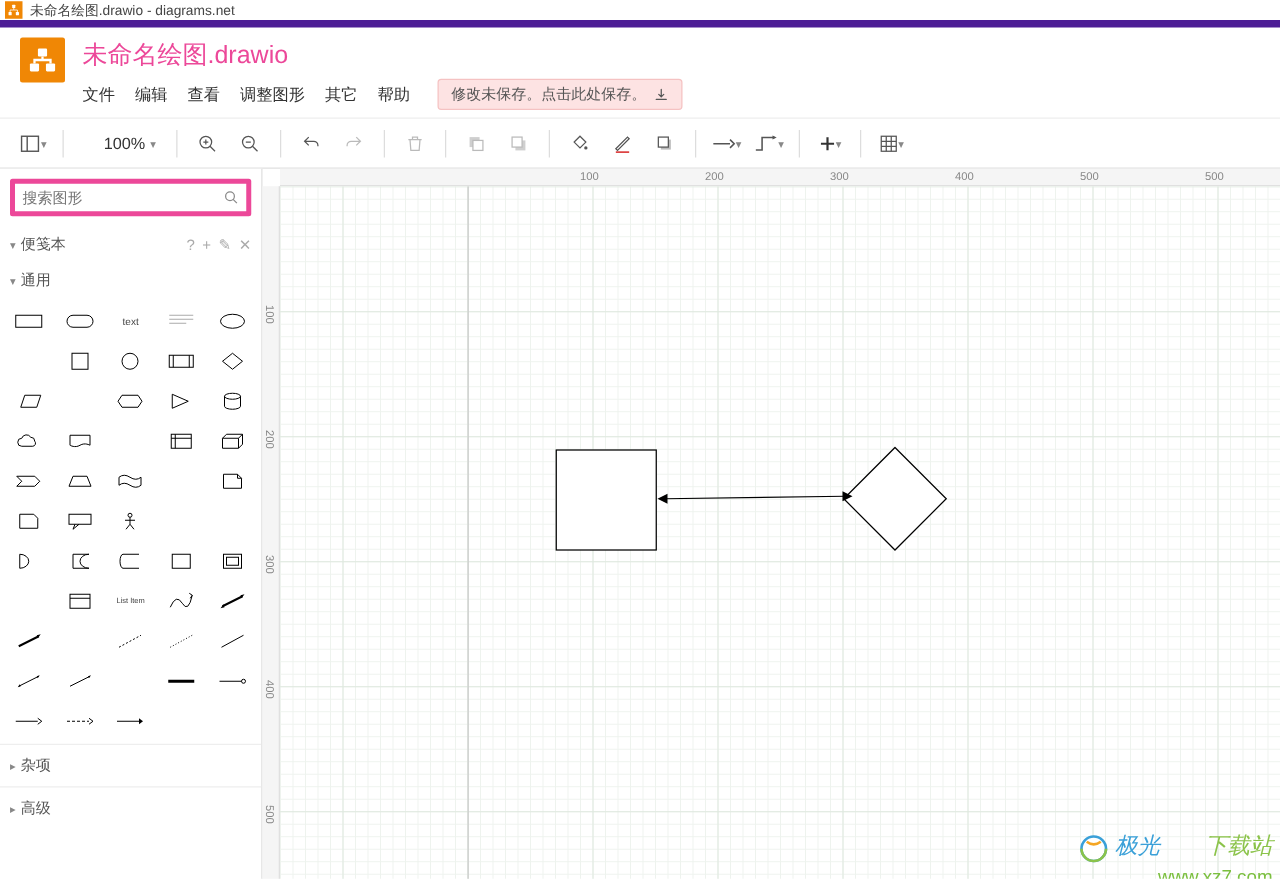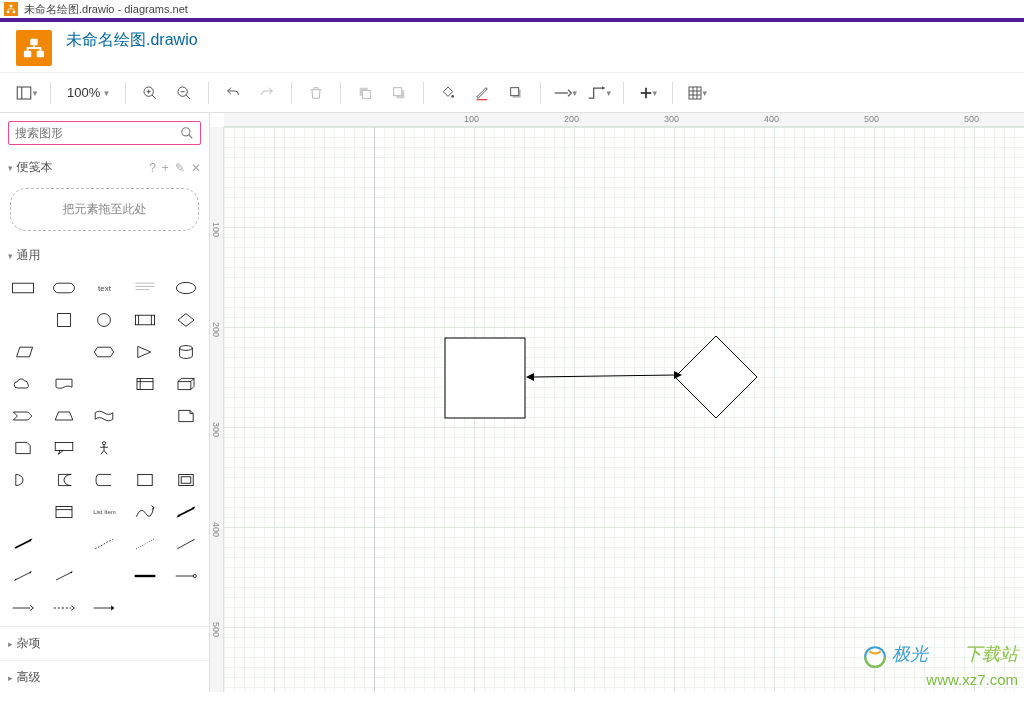--- a/index.html
+++ b/index.html
@@ -1,42 +1,42 @@
 <!DOCTYPE html>
 <html><head>
 <meta charset="utf-8">
 <style>
 * { box-sizing: border-box; margin: 0; padding: 0; }
 body { font-family: Arial, "Microsoft YaHei", sans-serif; font-size: 12px; color: #333; background: #fff; overflow: hidden; width: 1024px; height: 703px; }
 
-.titlebar { height: 22px; background: #fff; border-bottom: 4px solid #4c1d95; display: flex; align-items: center; padding: 0 4px; gap: 6px; }
+.titlebar { height: 22px; background: #fff; border-bottom: 6px solid #4c1d95; display: flex; align-items: center; padding: 0 4px; gap: 6px; }
 .titlebar-icon { width: 14px; height: 14px; background: #f08705; display: flex; align-items: center; justify-content: center; }
 .titlebar-icon svg { width: 10px; height: 10px; }
 .titlebar-text { font-size: 11px; color: #444; }
 
 .header { padding: 8px 16px 6px; display: flex; align-items: flex-start; gap: 14px; border-bottom: 1px solid #eee; }
 .logo { width: 36px; height: 36px; background: #f08705; border-radius: 2px; display: flex; align-items: center; justify-content: center; }
 .logo svg { width: 22px; height: 22px; }
 .header-main { display: flex; flex-direction: column; gap: 2px; }
-.doc-title { font-size: 16px; color: #0369a1; }
+.doc-title { font-size: 20px; color: #ec4899; }
 .menubar { display: flex; gap: 16px; align-items: center; margin-top: 4px; }
 .menu-item { font-size: 13px; color: #333; cursor: pointer; }
 .save-pill { margin-left: 6px; background: #fde3e3; border: 1px solid #f5c2c2; border-radius: 3px; padding: 3px 10px; display: flex; align-items: center; gap: 6px; color: #555; font-size: 12px; }
 
 .toolbar { height: 40px; border-bottom: 1px solid #e0e0e0; display: flex; align-items: center; padding: 0 12px; gap: 6px; }
 .tool-btn { width: 28px; height: 28px; display: flex; align-items: center; justify-content: center; cursor: pointer; color: #555; border-radius: 2px; }
 .tool-sep { width: 1px; height: 22px; background: #ddd; margin: 0 4px; }
-.zoom { font-size: 13px; color: #333; padding: 0 6px; display: flex; align-items: center; gap: 4px; cursor: pointer; }
+.zoom { font-size: 13px; color: #333; padding: 0 6px; display: flex; align-items: center; gap: 4px; cursor: pointer; margin-left: 16px; }
 .dd { font-size: 9px; color: #888; }
 
 .workspace { display: flex; height: calc(703px - 22px - 62px - 40px); }
 
 .sidebar { width: 210px; border-right: 1px solid #e0e0e0; display: flex; flex-direction: column; background: #fff; overflow: hidden; }
 .search-row { padding: 8px; }
-.search-box { display: flex; align-items: center; border: 1px solid #ec4899; border-radius: 2px; padding: 4px 6px; gap: 6px; }
+.search-box { display: flex; align-items: center; border: 4px solid #ec4899; border-radius: 2px; padding: 4px 6px; gap: 6px; }
 .search-box input { flex: 1; border: none; outline: none; font-size: 12px; }
 .section-header { display: flex; align-items: center; padding: 6px 8px; font-size: 12px; color: #555; cursor: pointer; gap: 4px; }
 .section-actions { margin-left: auto; display: flex; gap: 6px; color: #aaa; font-size: 12px; }
 .drop-zone { margin: 6px 10px 10px; border: 1px dashed #bbb; border-radius: 16px; padding: 12px; text-align: center; color: #888; font-size: 12px; }
 .shapes-grid { padding: 4px 4px; display: grid; grid-template-columns: repeat(5, 1fr); gap: 4px 2px; }
 .shape-cell { height: 28px; display: flex; align-items: center; justify-content: center; cursor: pointer; }
 .shape-cell svg { max-width: 24px; max-height: 22px; }
 .section-simple { padding: 8px 8px; border-top: 1px solid #eee; font-size: 12px; color: #555; display: flex; align-items: center; gap: 4px; cursor: pointer;}
 
 .canvas-wrap { flex: 1; display: flex; flex-direction: column; position: relative; }
@@ -88,20 +88,34 @@
         <g fill="#fff">
           <rect x="8" y="2" width="8" height="7" rx="1"></rect>
           <rect x="1" y="15" width="8" height="7" rx="1"></rect>
           <rect x="15" y="15" width="8" height="7" rx="1"></rect>
           <path d="M12 9v3M12 12H5v3M12 12h7v3" stroke="#fff" stroke-width="2" fill="none"></path>
         </g>
       </svg>
   </a>
   <div class="header-main">
     <div class="doc-title">未命名绘图.drawio</div>
+    <div class="menubar">
+      <span class="menu-item">文件</span>
+      <span class="menu-item">编辑</span>
+      <span class="menu-item">查看</span>
+      <span class="menu-item">调整图形</span>
+      <span class="menu-item">其它</span>
+      <span class="menu-item">帮助</span>
+      <span class="save-pill">
+        <span>修改未保存。点击此处保存。</span>
+        <svg width="12" height="12" viewBox="0 0 24 24">
+            <path d="M12 3v12m0 0l-4-4m4 4l4-4M4 19h16" stroke="#555" stroke-width="2" fill="none" stroke-linecap="round"></path>
+          </svg>
+      </span>
+    </div>
   </div>
 </div>
 
 <div class="toolbar">
   <div class="tool-btn">
       <svg width="18" height="18" viewBox="0 0 24 24">
         <rect x="3" y="4" width="18" height="16" stroke="#555" fill="none" stroke-width="1.5"></rect>
         <line x1="9" y1="4" x2="9" y2="20" stroke="#555" stroke-width="1.5"></line>
       </svg>
       <span class="dd">▾</span>
@@ -228,21 +242,20 @@
     <div class="section-header">
       <span class="dd">▾</span>
       <span>便笺本</span>
       <span class="section-actions">
         <span>?</span>
         <span>+</span>
         <span>✎</span>
         <span>✕</span>
       </span>
     </div>
-    <div class="drop-zone">把元素拖至此处</div>
 
     <div class="section-header">
       <span class="dd">▾</span>
       <span>通用</span>
     </div>
     <div class="shapes-grid">
 
       <div class="shape-cell">
           <svg viewBox="0 0 30 20">
             <rect x="2" y="4" width="26" height="12" stroke="#000" fill="none"></rect>

